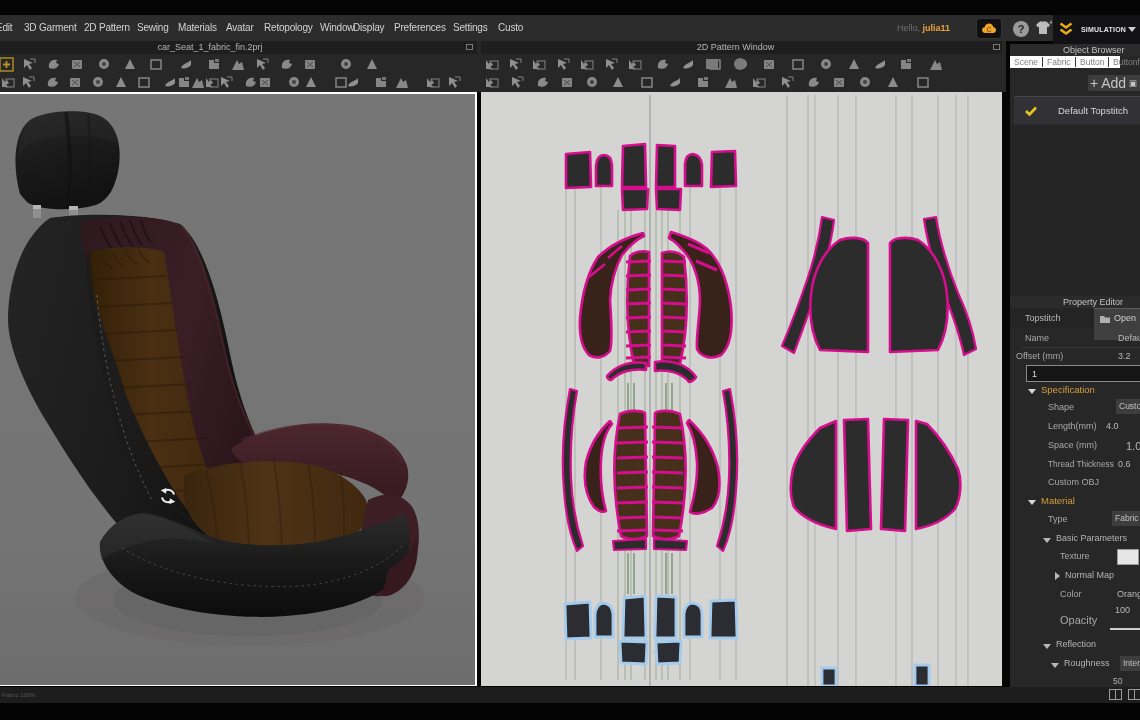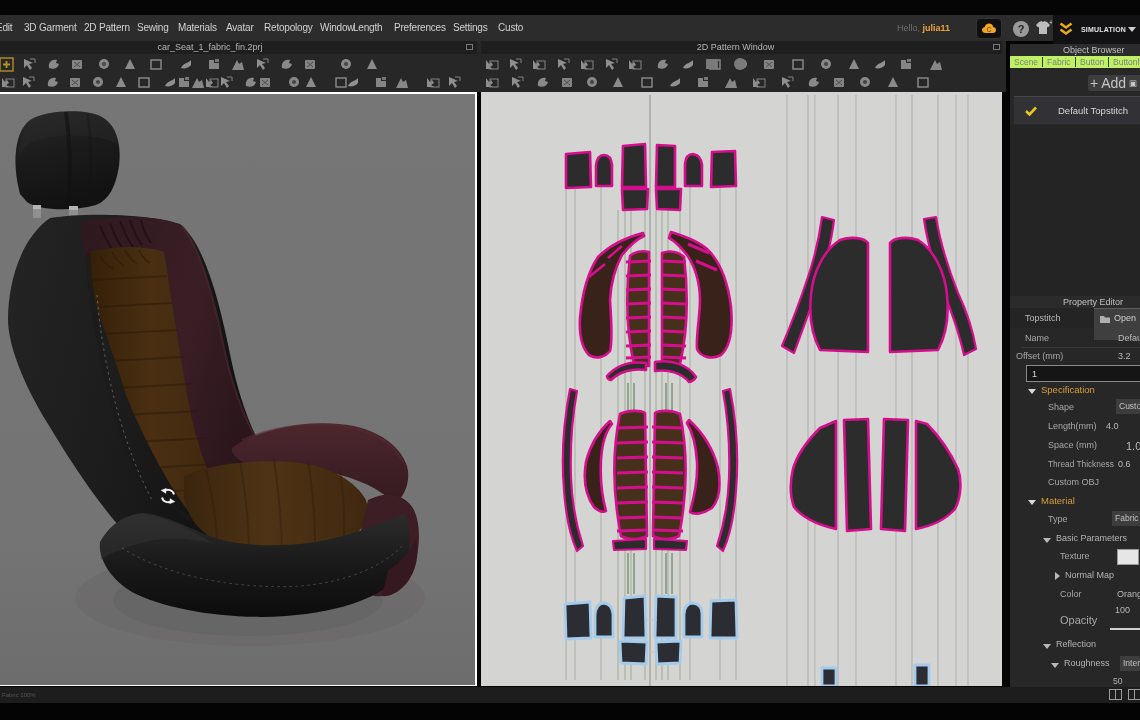--- a/index.html
+++ b/index.html
@@ -15,21 +15,21 @@
   <div class="abs" style="left:0;top:15px;width:1140px;height:26px;background:#2c2c2c;"></div>
   <div class="abs" id="menus" style="left:0;top:15px;width:900px;height:26px;color:#d2d2d2;font-size:10px;letter-spacing:-0.2px;line-height:26px;white-space:nowrap;">
     <span class="abs" style="left:-4px;">Edit</span>
     <span class="abs" style="left:24px;">3D Garment</span>
     <span class="abs" style="left:84px;">2D Pattern</span>
     <span class="abs" style="left:137px;">Sewing</span>
     <span class="abs" style="left:178px;">Materials</span>
     <span class="abs" style="left:226px;">Avatar</span>
     <span class="abs" style="left:264px;">Retopology</span>
     <span class="abs" style="left:320px;">Window</span>
-    <span class="abs" style="left:353px;">Length</span>
+    <span class="abs" style="left:353px;">Display</span>
     <span class="abs" style="left:394px;">Preferences</span>
     <span class="abs" style="left:453px;">Settings</span>
     <span class="abs" style="left:498px;">Custo</span>
   </div>
   <div class="abs" style="left:897px;top:15px;width:150px;height:26px;color:#6f6f6f;font-size:9px;line-height:26px;">Hello, <span style="color:#e8a33b;font-weight:bold;">julia11</span></div>
 
   <div class="abs" style="left:976px;top:18px;width:26px;height:21px;background:#101010;border:1px solid #333;border-radius:4px;"></div>
   <div class="abs" style="left:981px;top:21px;width:16px;height:13px;">
     <svg width="16" height="13" viewBox="0 0 16 13">
       <path d="M4.5 11 C2 11 1 9.5 1 8 C1 6.5 2.2 5.4 3.6 5.3 C4 3 5.8 1.5 8 1.5 C10.2 1.5 12 3 12.4 5.2 C14.3 5.3 15 6.6 15 8 C15 9.7 13.7 11 12 11 Z" fill="#efa528"></path>
@@ -402,21 +402,21 @@
 
   <div class="abs" style="left:1010px;top:44px;width:130px;height:643px;background:#272727;" id="rightpanel">
 
   <div class="abs" style="left:0;top:0;width:130px;height:12px;background:#2b2b2b;">
     <div class="abs" style="left:3px;top:3px;width:7px;height:5px;"><svg width="7" height="5">
             <path d="M0 2.5 L4 2.5 M2.5 0.5 L5 2.5 L2.5 4.5" stroke="#999" fill="none"></path>
           </svg></div>
     <span class="abs" style="left:53px;top:1px;font-size:9px;color:#c2c2c2;">Object Browser</span>
   </div>
 
-  <div class="abs" style="left:0;top:12px;width:130px;height:12px;background:#bef264;">
+  <div class="abs" style="left:0;top:12px;width:110px;height:12px;background:#ffffff;">
     <span class="abs" style="left:4px;top:1px;font-size:8.5px;color:#7f7f7f;">Scene</span>
     <span class="abs" style="left:37px;top:1px;font-size:8.5px;color:#7f7f7f;">Fabric</span>
     <span class="abs" style="left:70px;top:1px;font-size:8.5px;color:#7f7f7f;">Button</span>
     <span class="abs" style="left:103px;top:1px;font-size:8.5px;color:#7f7f7f;">Buttonh</span>
     <div class="abs" style="left:32px;top:1px;width:1px;height:10px;background:#3a3a3a;"></div>
     <div class="abs" style="left:65px;top:1px;width:1px;height:10px;background:#3a3a3a;"></div>
     <div class="abs" style="left:98px;top:1px;width:1px;height:10px;background:#3a3a3a;"></div>
   </div>
 
   <div class="abs" style="left:78px;top:31px;width:40px;height:16px;background:#3d3d3d;border-radius:2px;color:#c6c6c6;font-size:14px;text-align:center;line-height:16px;">+ Add</div>

